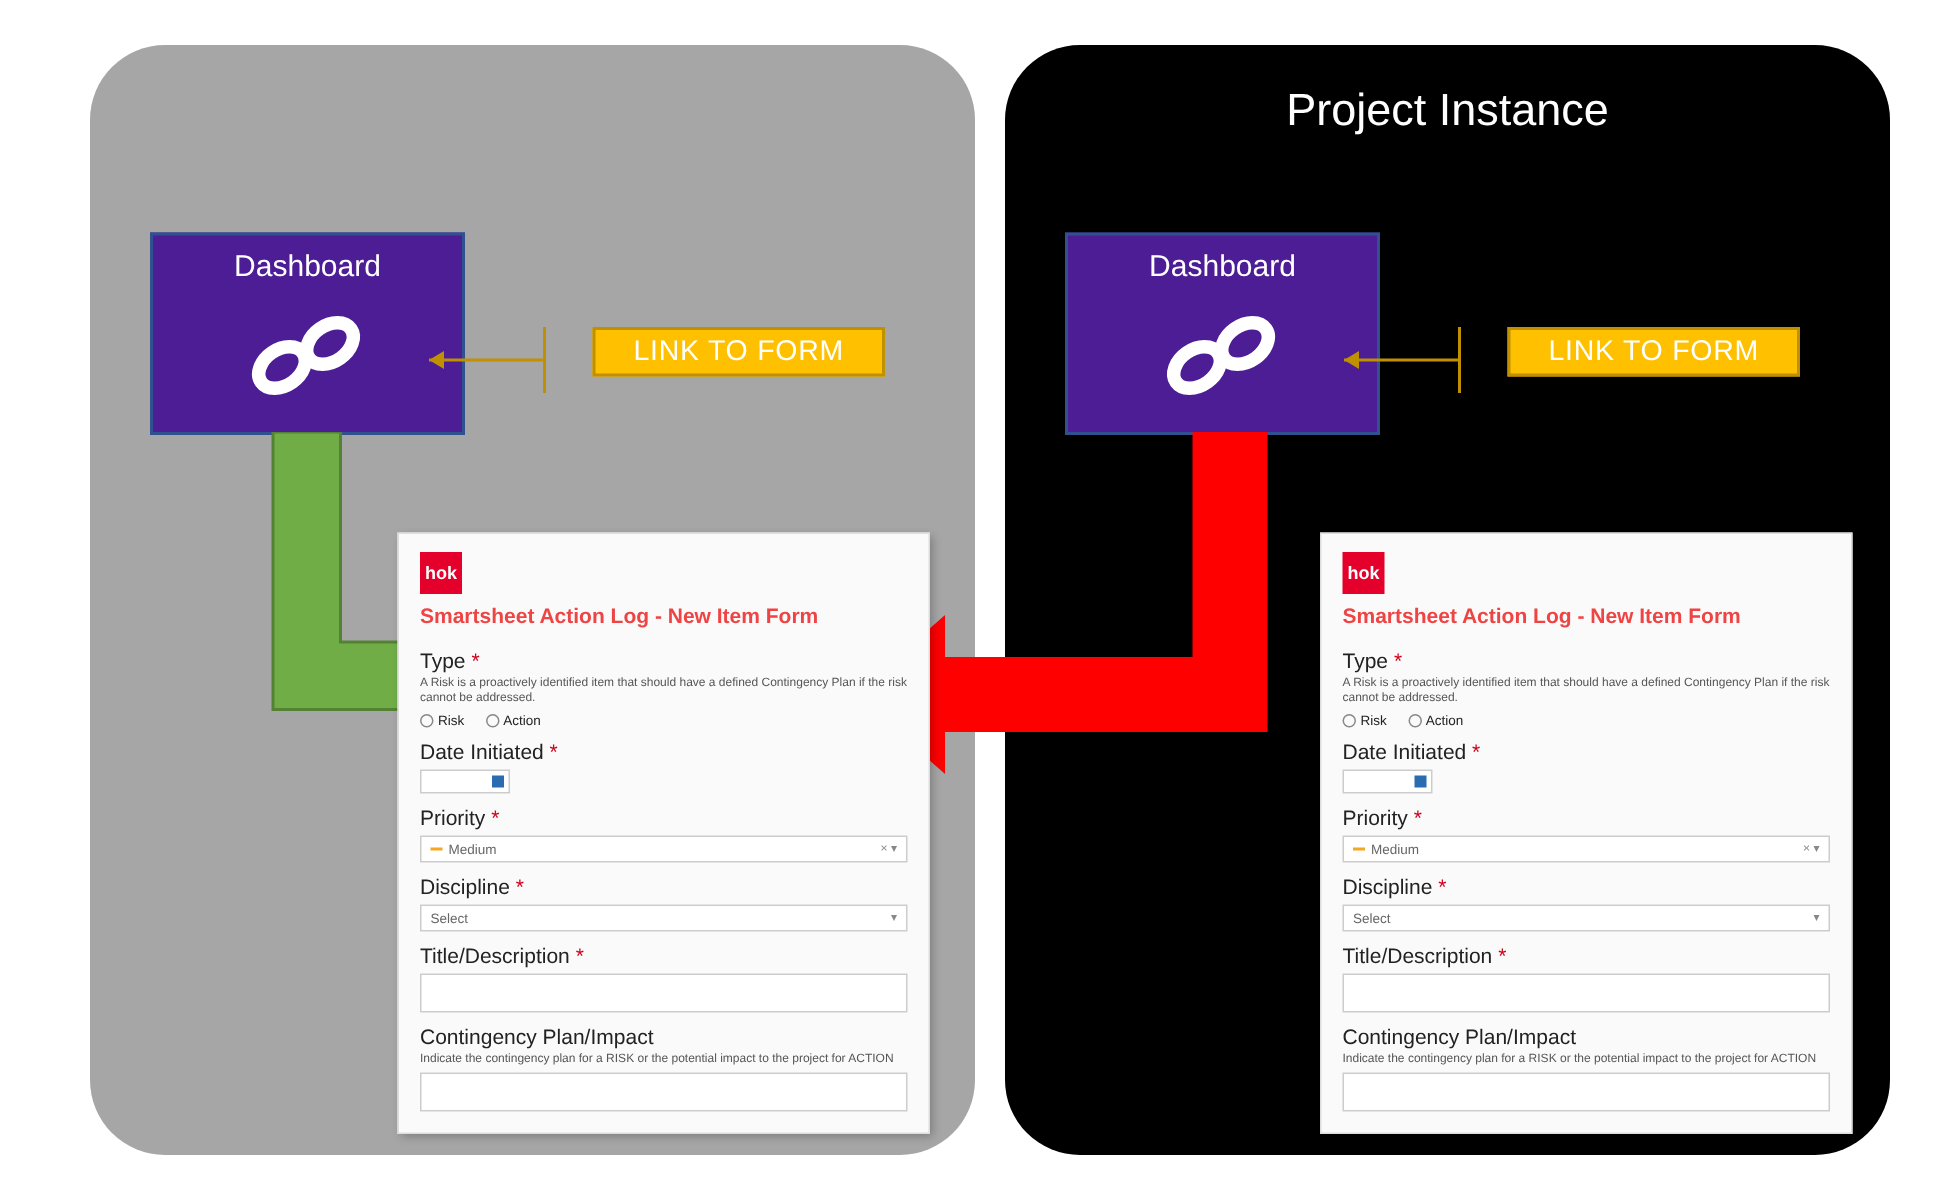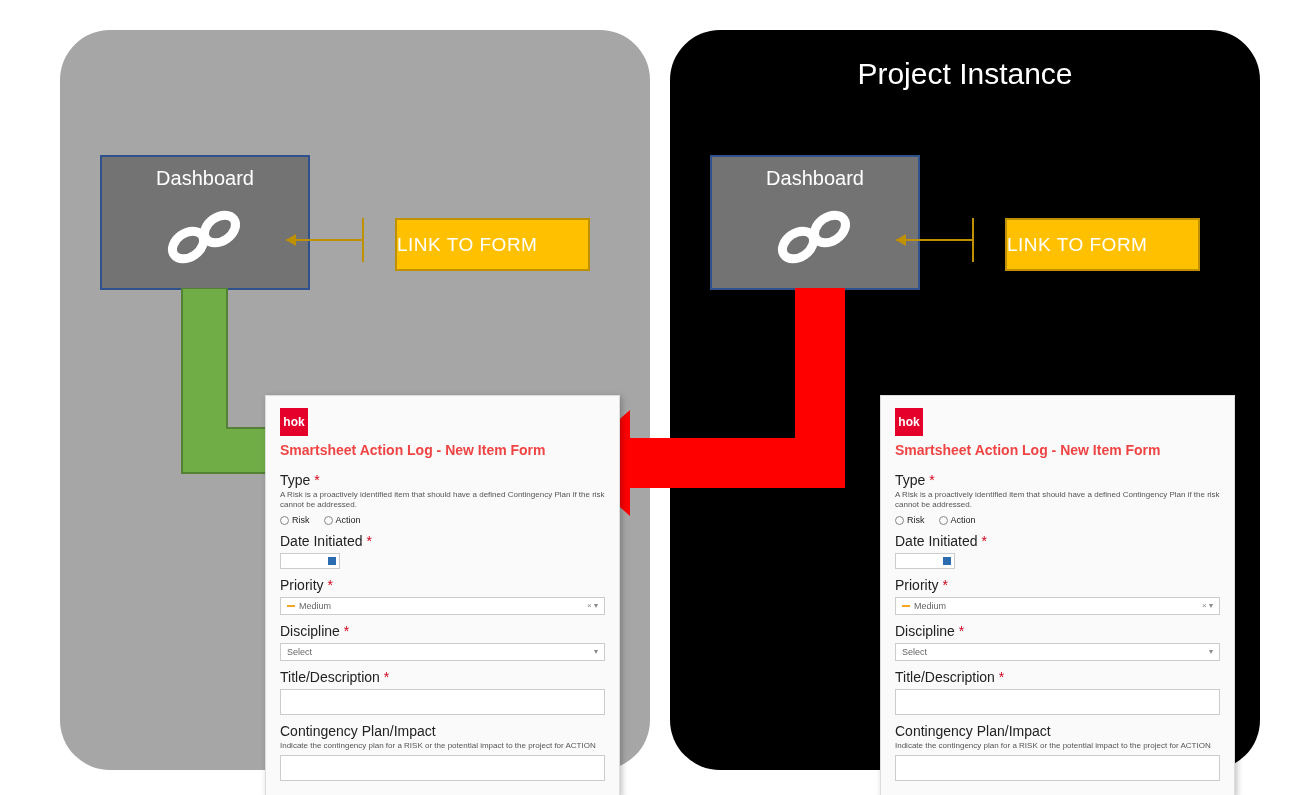--- a/index.html
+++ b/index.html
@@ -35,57 +35,57 @@
     font-size: 30px;
     font-weight: 400;
     text-align: center;
     line-height: 1.25;
     margin-bottom: 18px;
   }
   .dashboard-box {
     position: absolute;
     width: 210px;
     height: 135px;
-    background: #737373;
+    background: #4c1d95;
     border: 2px solid #2f528f;
     color: #fff;
     text-align: center;
     padding-top: 10px;
     font-size: 20px;
   }
   .dashboard-left { left: 100px; top: 155px; }
   .dashboard-right { left: 710px; top: 155px; }
   .link-icon {
     position: absolute;
     left: 58px;
     top: 50px;
   }
   .link-badge {
     position: absolute;
     width: 195px;
-    height: 53px;
+    height: 33px;
     background: #ffc000;
     border: 2px solid #bf9000;
     color: #fff;
     font-size: 19px;
     display: flex;
     align-items: center;
+    justify-content: center;
     letter-spacing: 0.5px;
   }
   .link-badge-left { left: 395px; top: 218px; }
   .link-badge-right { left: 1005px; top: 218px; }
 
   .form-card {
     position: absolute;
     width: 355px;
     background: #fafafa;
     border: 1px solid #ddd;
     box-shadow: 2px 2px 6px rgba(0,0,0,0.25);
     padding: 12px 14px 14px 14px;
-    margin-top: 40px;
   }
   .form-left { left: 265px; top: 355px; }
   .form-right { left: 880px; top: 355px; }
   .form-logo {
     width: 28px; height: 28px;
     background: #e4002b;
     color: #fff;
     font-size: 12px;
     font-weight: 700;
     display: flex;

